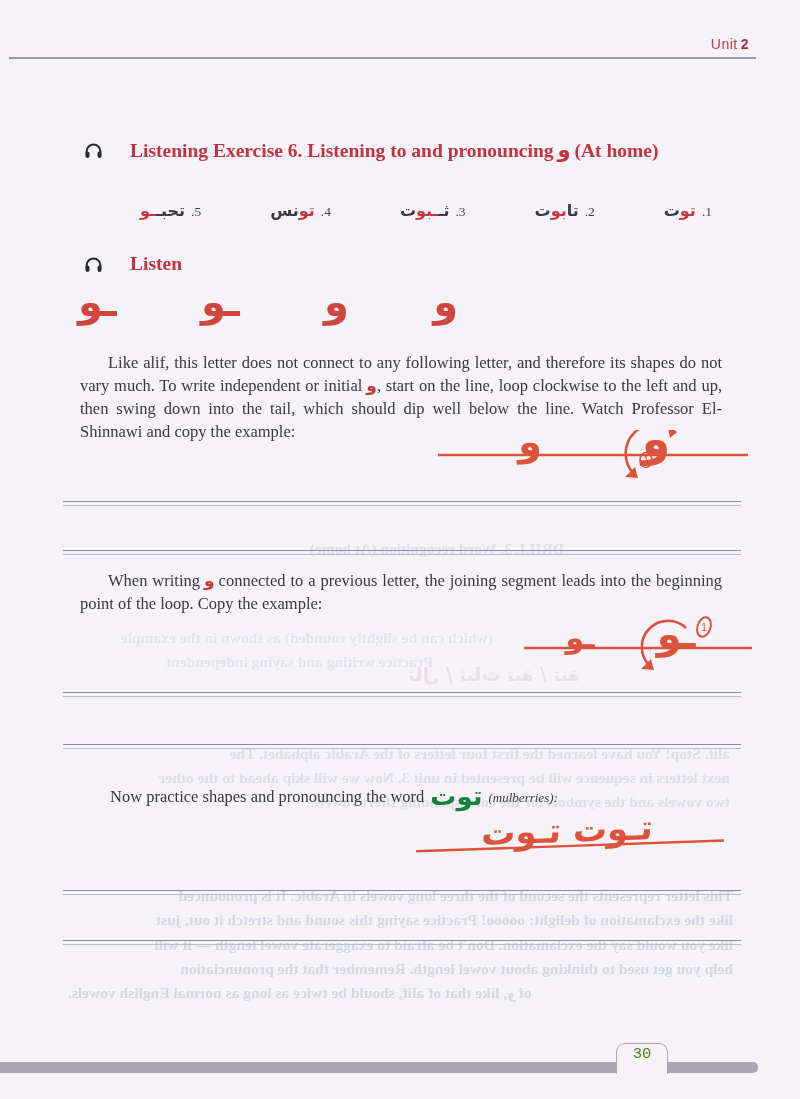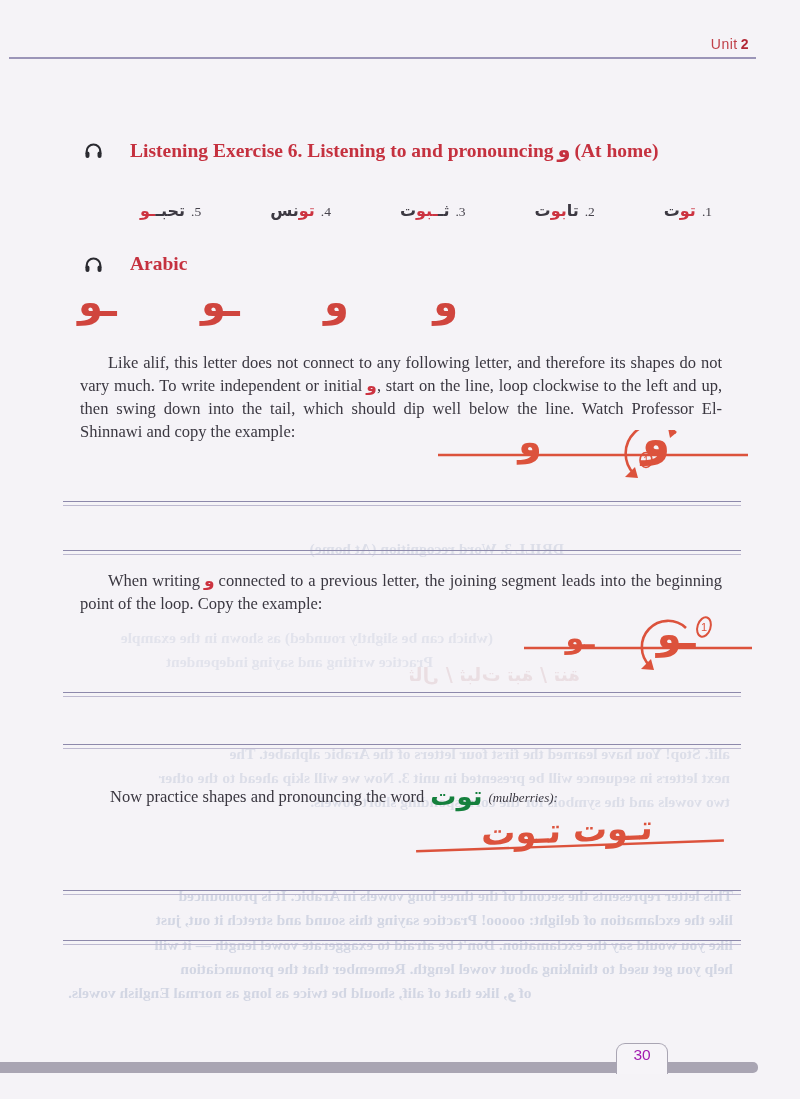--- a/index.html
+++ b/index.html
@@ -64,22 +64,22 @@
   .ghost.med{opacity:.19;}
   .ghost.right{text-align:right;}
   .ghost.arabic{font-family:"DejaVu Sans",sans-serif;color:#b06a72;font-size:19px;opacity:.15;}
 
   
   .footer-bar{position:absolute;top:1062px;left:0;width:758px;height:11px;
     background:#a9a5b3;border-radius:0 5px 5px 0;}
   .page-tab{position:absolute;top:1043px;left:616px;width:50px;height:30px;
     background:#f6f4f8;border:1.6px solid #a9a5b3;border-bottom:none;
     border-radius:9px 9px 0 0;text-align:center;}
-  .page-tab .pnum{font-family:Liberation Sans, sans-serif;font-size:15.5px;
-    color:#a21caf;line-height:21px;display:block;}
+  .page-tab .pnum{font-family:Liberation Mono, monospace;font-size:15.5px;
+    color:#4d7c0f;line-height:21px;display:block;}
 </style>
 </head>
 <body>
 
 <div class="page">
 
   <div class="unit-label"><span>Unit</span><b>2</b></div>
   <div class="header-rule"></div>
 
   <div class="ghost med" style="top:537px;left:84px;width:480px;">DRILL 3. Word recognition (At home)</div>
@@ -112,21 +112,21 @@
     <span class="aword"><span class="wnum">4.</span><span class="wtxt"><span class="bk"></span><span class="rd">تو</span><span class="bk">نس</span></span></span>
     <span class="aword"><span class="wnum">5.</span><span class="wtxt"><span class="bk">تحبـ</span><span class="rd">ـو</span><span class="bk"></span></span></span>
   </div>
 
   <div class="sec-head" style="top:253px;left:83px;">
     <svg class="hp-icon" viewBox="0 0 24 24">
       <path d="M4.2 15.5 V 13 a 7.8 7.8 0 0 1 15.6 0 V 15.5" fill="none" stroke="#2a2a30" stroke-width="2.4" stroke-linecap="round"></path>
       <rect x="2.8" y="13.2" width="4.6" height="7.4" rx="2.3" fill="#2a2a30"></rect>
       <rect x="16.6" y="13.2" width="4.6" height="7.4" rx="2.3" fill="#2a2a30"></rect>
     </svg>
-    <span class="htxt">Arabic</span>
+    <span class="htxt">Listen</span>
   </div>
 
   <div class="forms-row">
     <span>ـو</span>
     <span>ـو</span>
     <span>و</span>
     <span>و</span>
   </div>
 
   <p class="para indent" style="top:334px;left:80px;width:642px;"><span>Like alif, this letter does not connect to any following letter, and therefore its shapes do not vary much. To write independent or initial</span><span class="inline-waw tight">و</span><span>, start on the line, loop clockwise to the left and up, then swing down into the tail, which should dip well below the line. Watch Professor El-Shinnawi and copy the example:</span></p>

